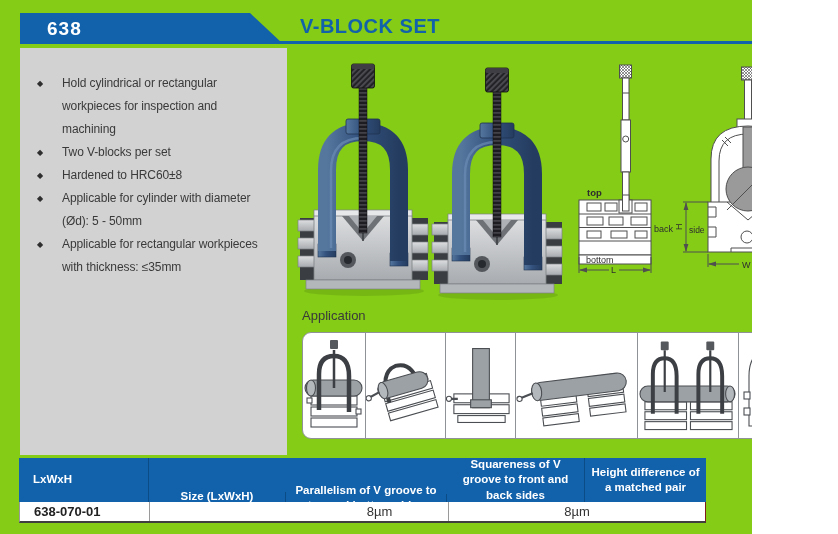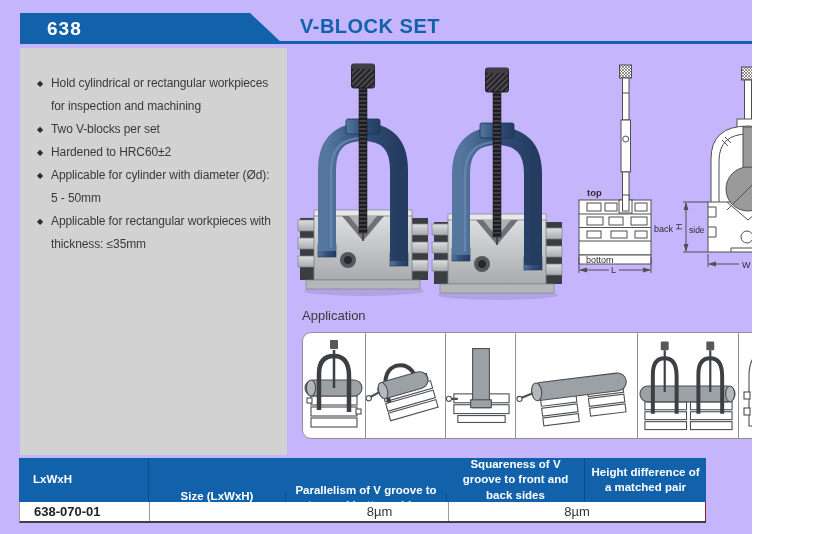--- a/index.html
+++ b/index.html
@@ -1,31 +1,31 @@
 <!DOCTYPE html>
 <html><head>
 <meta charset="utf-8">
 <style>
   * { margin:0; padding:0; box-sizing:border-box; }
   html,body { background:#ffffff; }
   body { font-family:"Liberation Sans", sans-serif; }
-  .page { position:relative; width:752px; height:534px; background:#c4b5fd; overflow:hidden; }
+  .page { position:relative; width:752px; height:534px; background:#84cc16; overflow:hidden; }
 
   
   .title-rule { position:absolute; left:268px; top:41px; width:570px; height:3px; background:#1161ab; }
   .code-tab { position:absolute; left:20px; top:13px; width:263px; height:31px; background:#1161ab;
               clip-path:polygon(0 0, 230px 0, 263px 31px, 0 31px); display:flex; align-items:center; }
   .code-tab span { color:#ffffff; font-size:19px; font-weight:bold; letter-spacing:1px; padding-left:27px; }
   .page-title { position:absolute; left:300px; top:15px; color:#1161ab; font-size:20px; font-weight:bold; letter-spacing:.5px; }
 
   
   .sidebar { position:absolute; left:20px; top:48px; width:267px; height:407px; background:#d2d2d2; padding:24px 14px 0 17px; }
   .feature { display:flex; align-items:flex-start; color:#3a3a3a; }
   .feature .bullet { font-size:8px; line-height:23px; margin-top:0; width:14px; flex:0 0 14px; color:#2e2e2e; }
-  .feature .ftext { font-size:12px; line-height:23px; width:226px; letter-spacing:-0.1px; }
+  .feature .ftext { font-size:12px; line-height:23px; width:226px; letter-spacing:-0.1px;margin-left:11px; }
 
   
   .photo-svg { position:absolute; left:296px; top:58px; }
   .drawing-svg { position:absolute; left:575px; top:55px; }
   .drawing-svg text { font-family:"Liberation Sans", sans-serif; fill:#2e2e2e; }
 
   
   .app-title { position:absolute; left:302px; top:308px; width:503px; text-align:left; font-size:13px; color:#3a3a3a; }
   .app-strip { position:absolute; left:302px; top:332px; width:503px; height:107px; border:1px solid #8f9397;
                border-radius:9px; display:flex; overflow:hidden; background:#ffffff; }
@@ -62,21 +62,21 @@
     <div class="feature">
       <span class="bullet">◆</span>
       <span class="ftext">Hold cylindrical or rectangular workpieces for inspection and machining</span>
     </div>
     <div class="feature">
       <span class="bullet">◆</span>
       <span class="ftext">Two V-blocks per set</span>
     </div>
     <div class="feature">
       <span class="bullet">◆</span>
-      <span class="ftext">Hardened to HRC60±2</span>
+      <span class="ftext">Hardened to HRC60±8</span>
     </div>
     <div class="feature">
       <span class="bullet">◆</span>
       <span class="ftext">Applicable for cylinder with diameter (Ød): 5 - 50mm</span>
     </div>
     <div class="feature">
       <span class="bullet">◆</span>
       <span class="ftext">Applicable for rectangular workpieces with thickness: ≤35mm</span>
     </div>
   </div>

